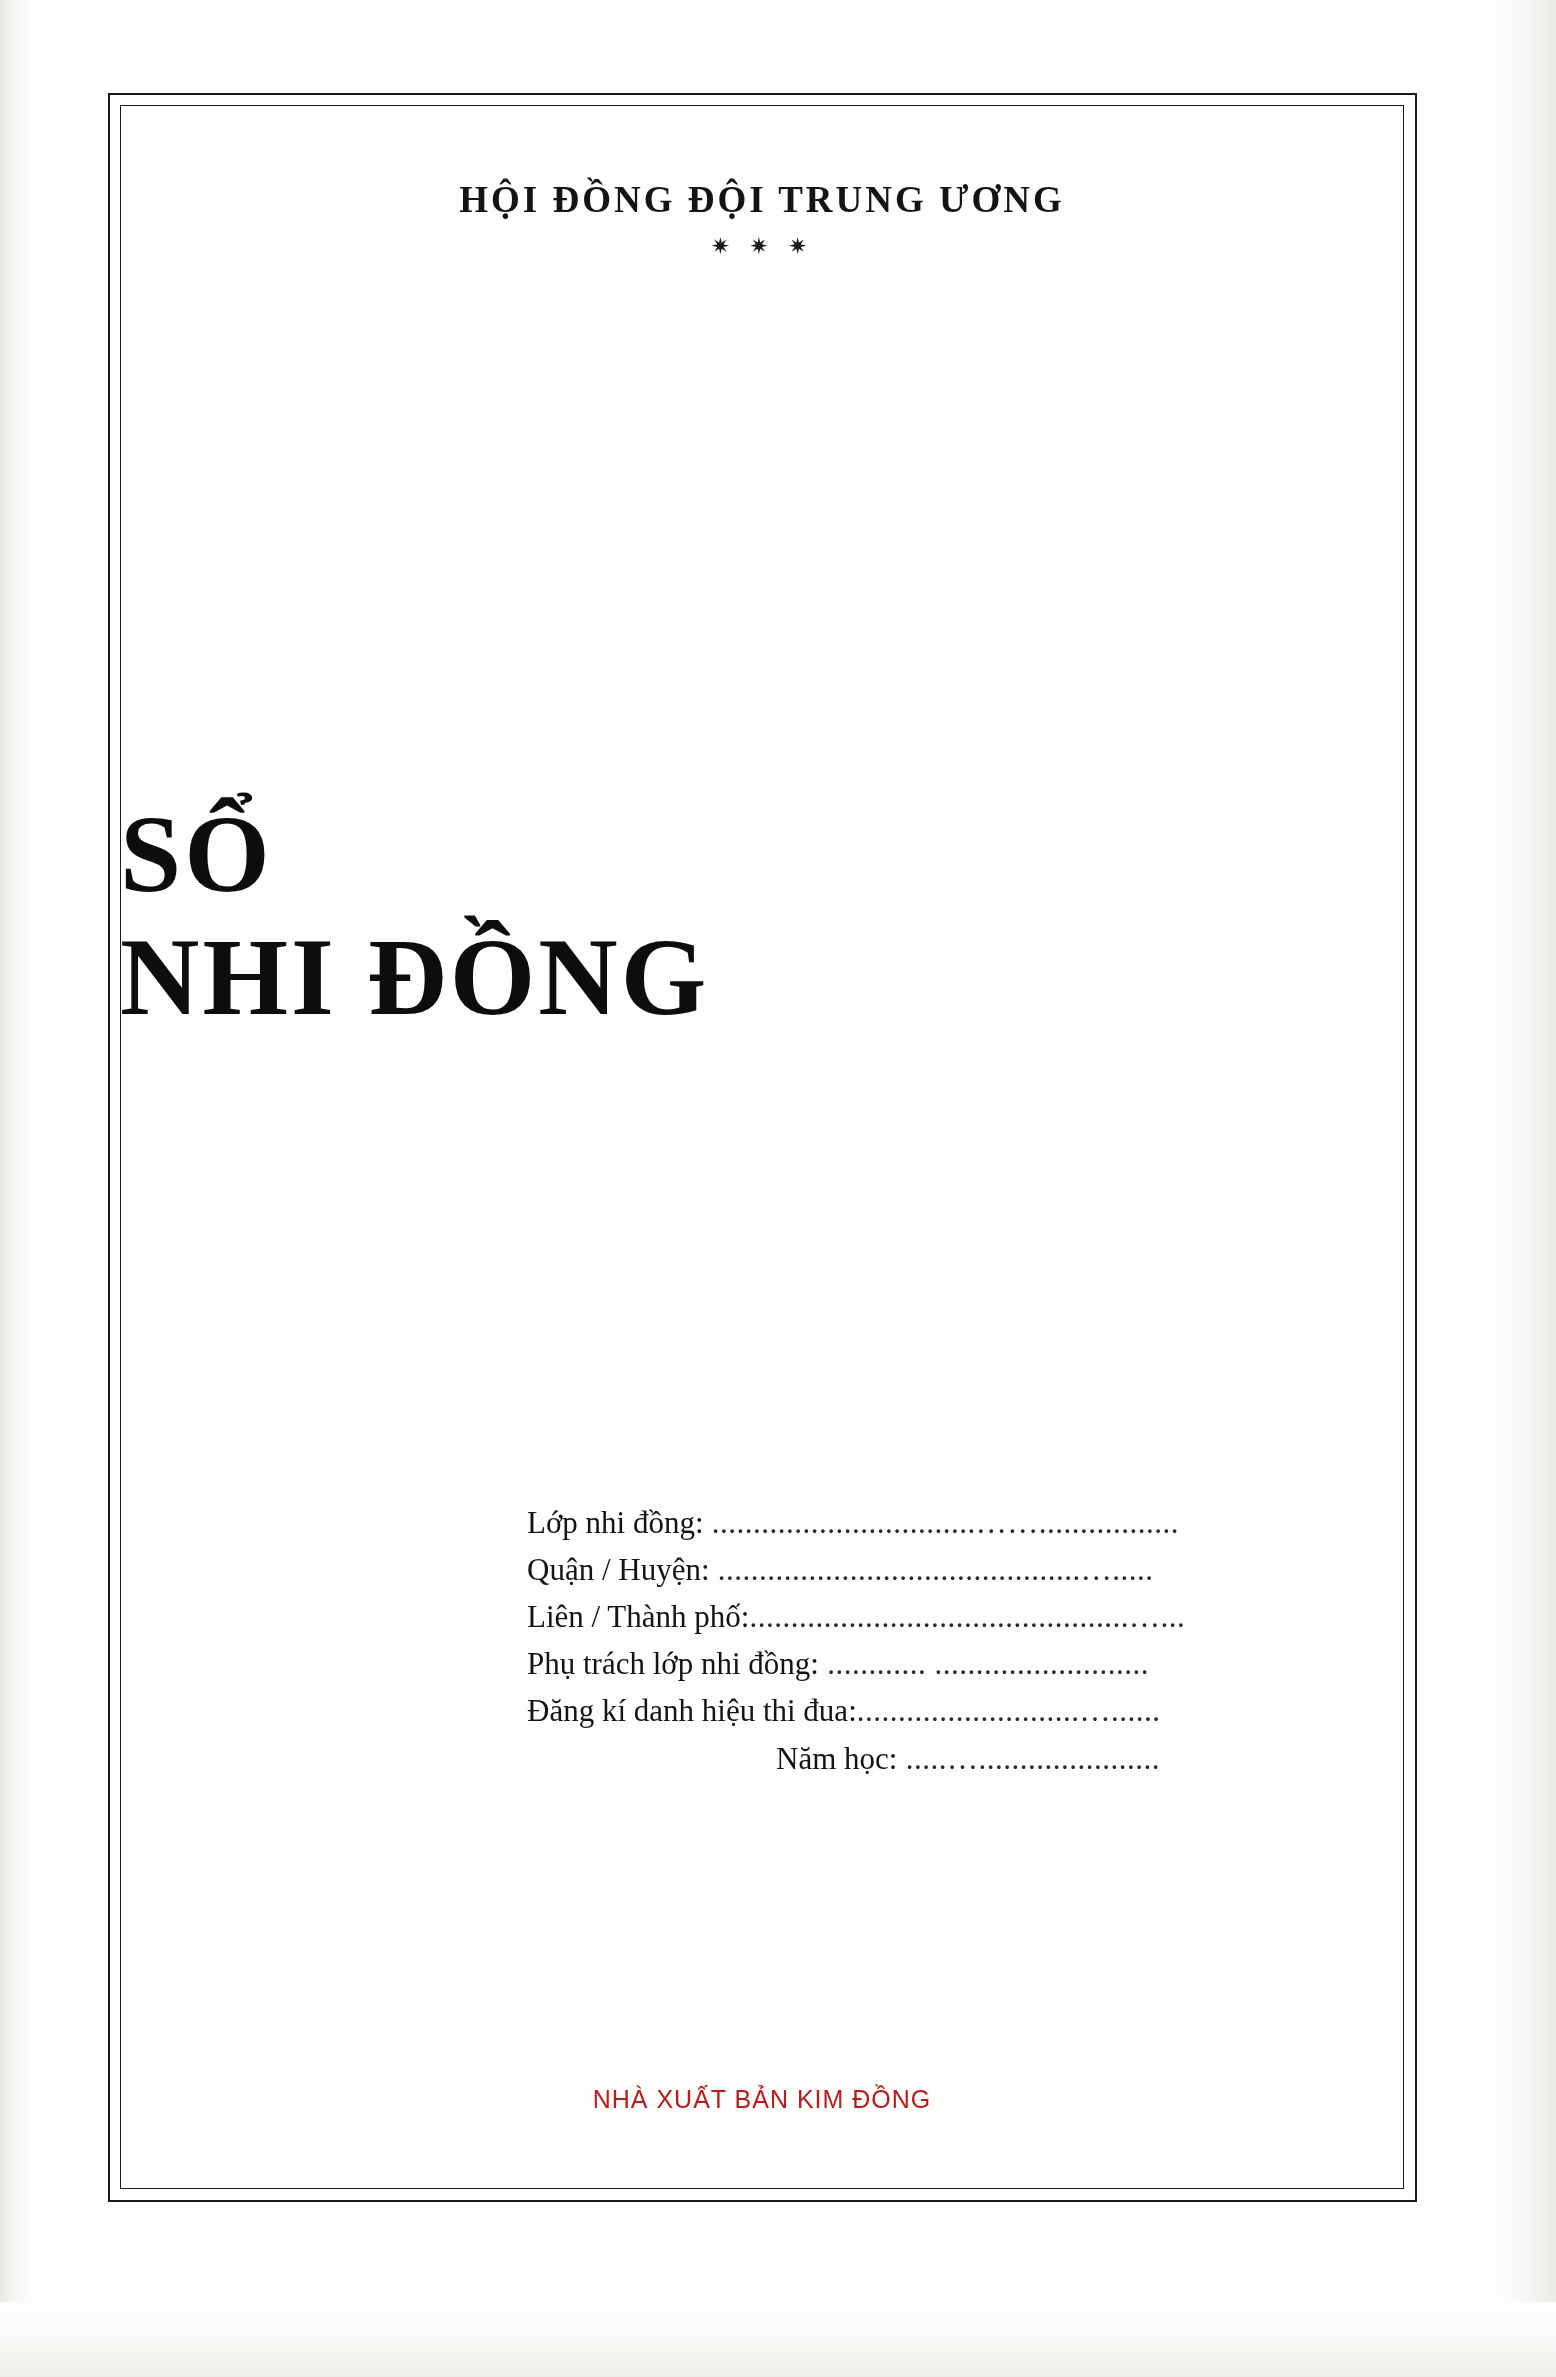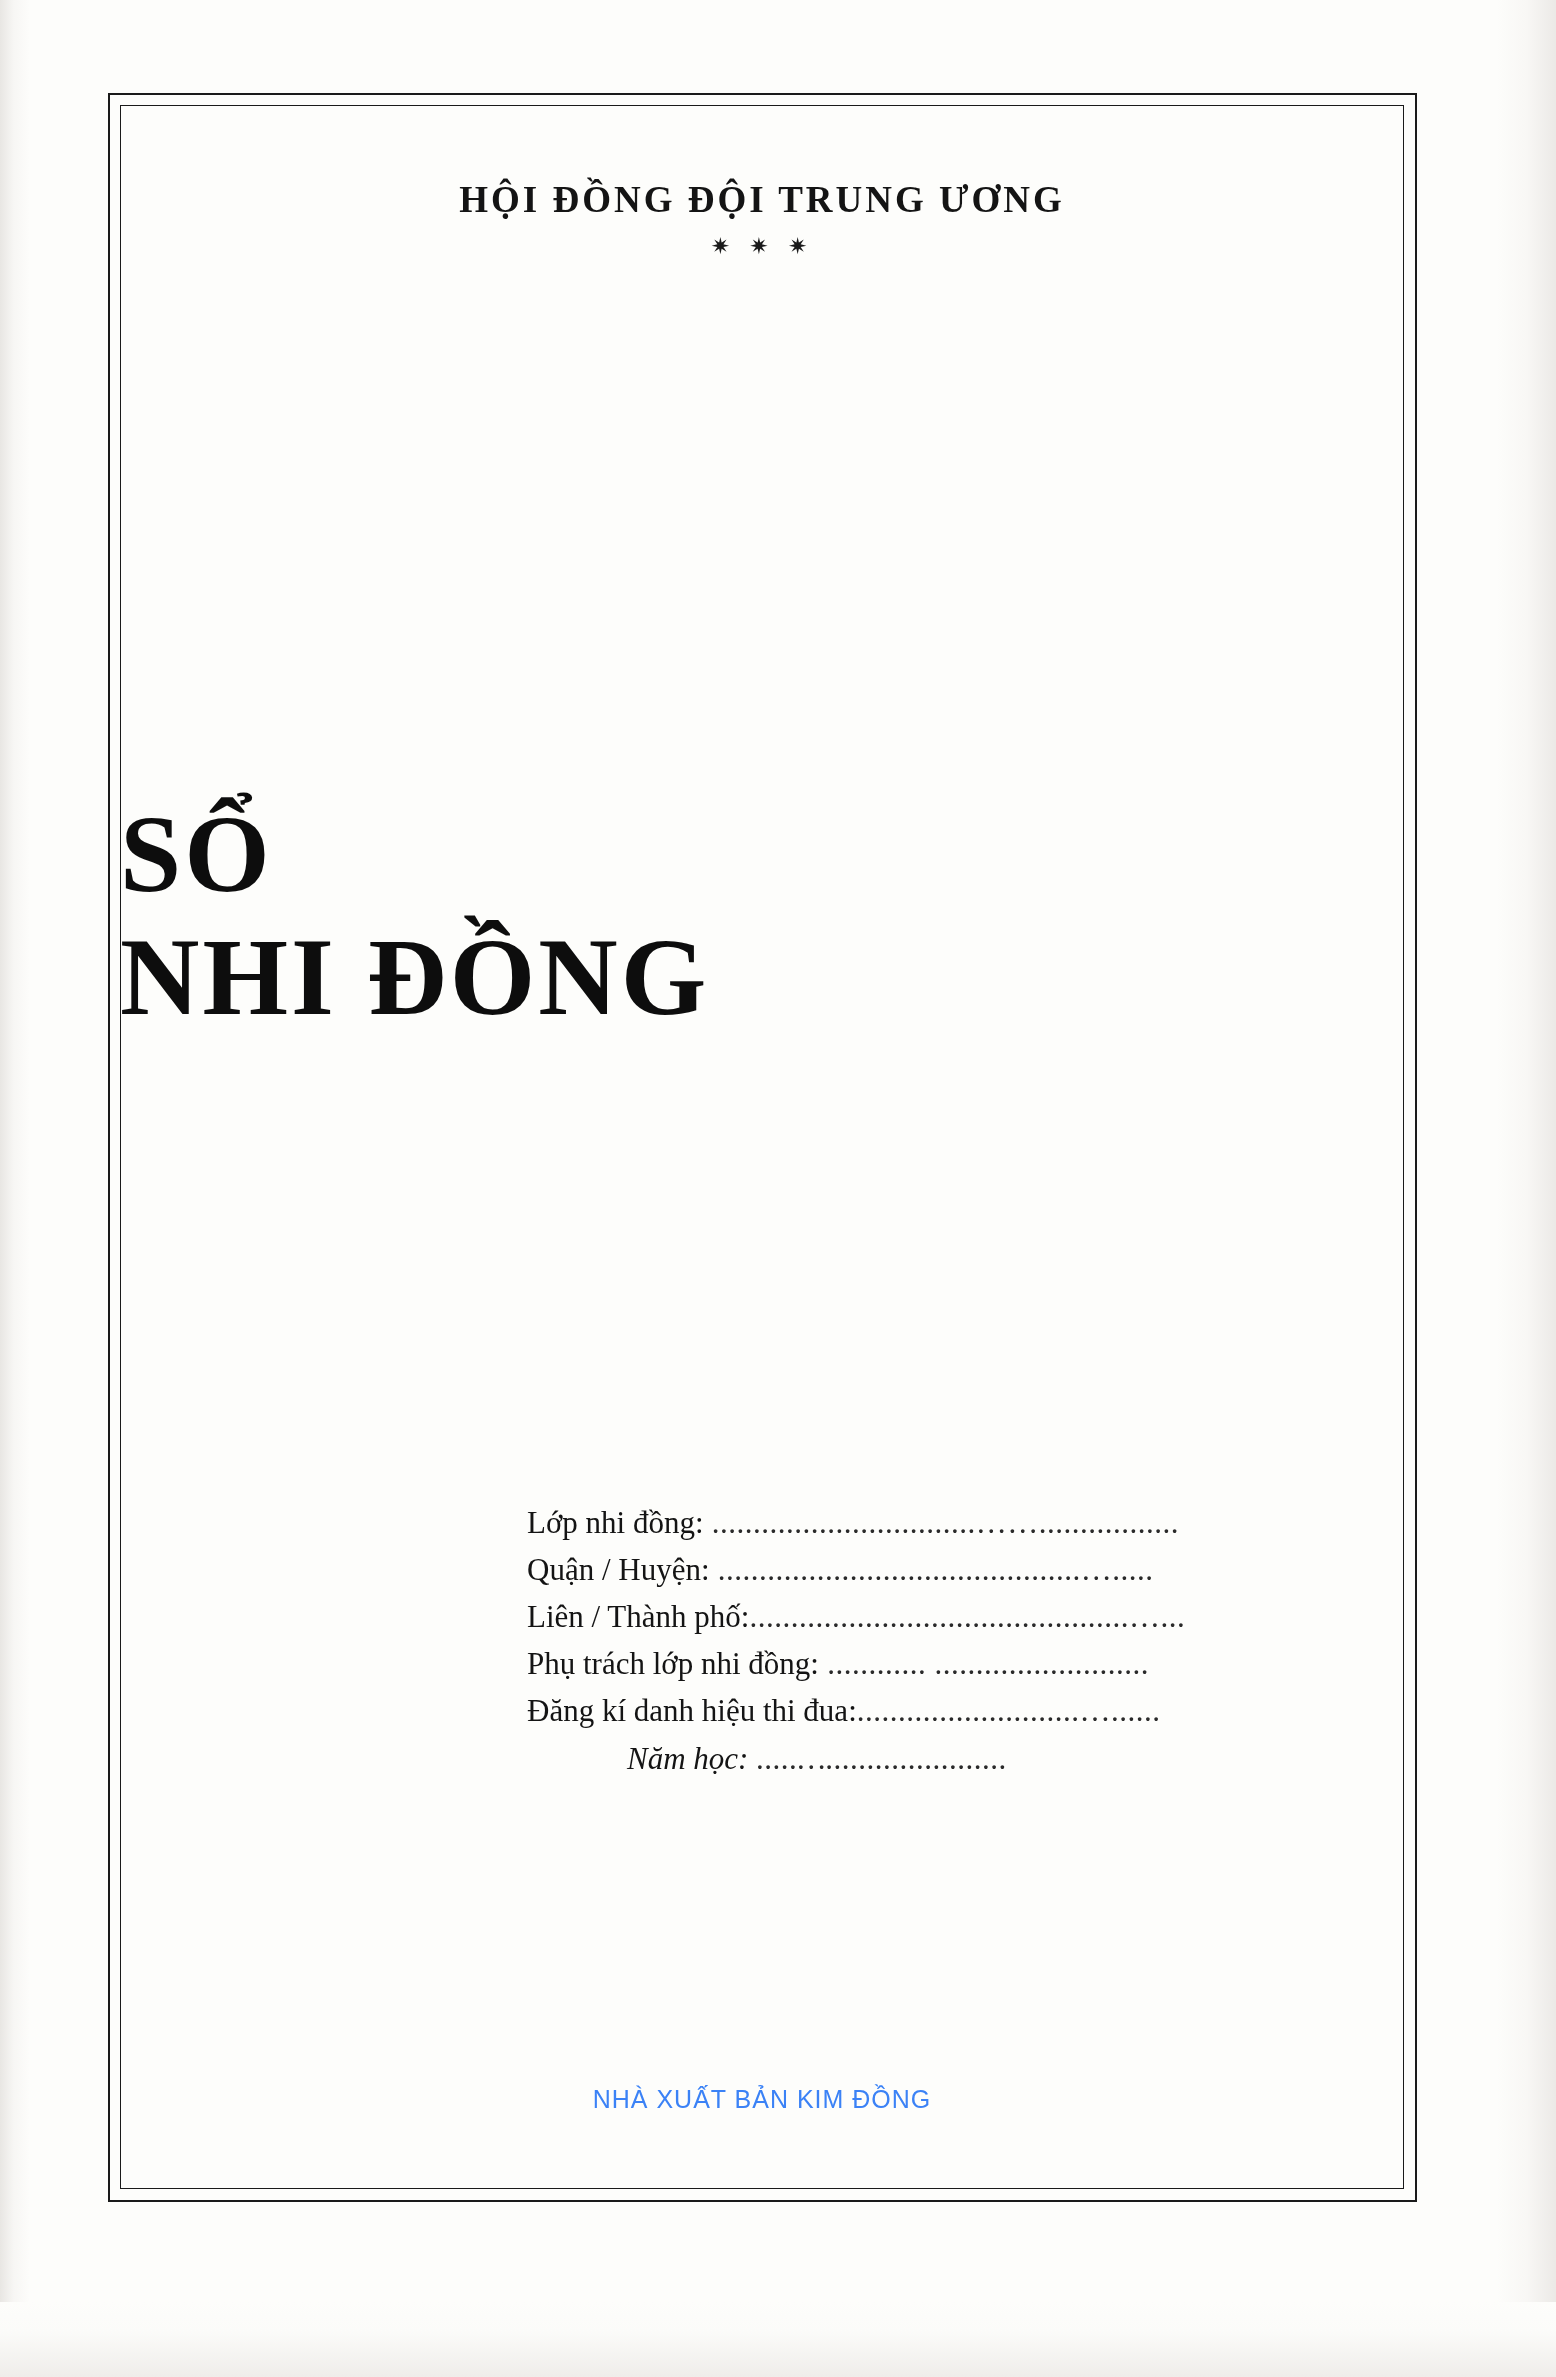--- a/index.html
+++ b/index.html
@@ -152,35 +152,35 @@
     display: inline;
   }
 
   .field-row .dots {
     display: inline;
     letter-spacing: 0.5px;
     color: #2a2a2a;
   }
 
   .field-row.year {
+    text-align: center;
     padding-left: 100px;
-    font-style: italic;
   }
 
   
   .publisher {
     position: absolute;
     bottom: 75px;
     left: 0;
     width: 100%;
     text-align: center;
     font-family: "Liberation Sans", sans-serif;
     font-size: 25px;
     letter-spacing: 1px;
-    color: #3b82f6;
+    color: #b91c1c;
   }
 </style>
 </head>
 <body>
 
 <div class="page">
   <div class="scan-shade-left"></div>
   <div class="scan-shade-right"></div>
   <div class="scan-shade-bottom"></div>
 

